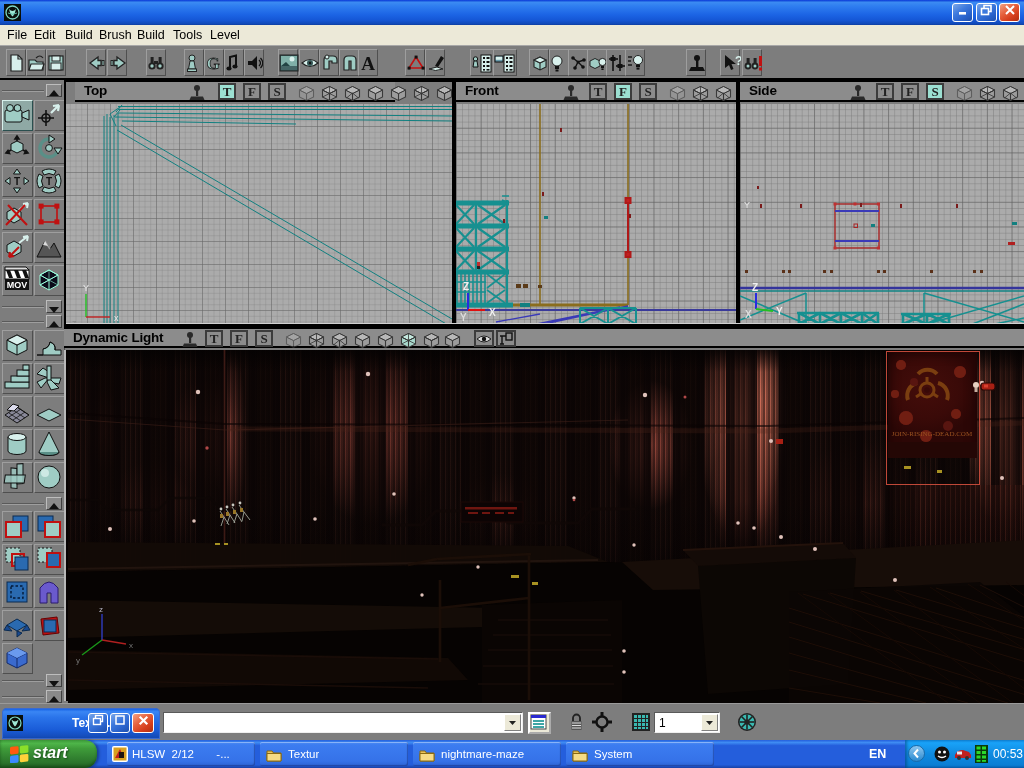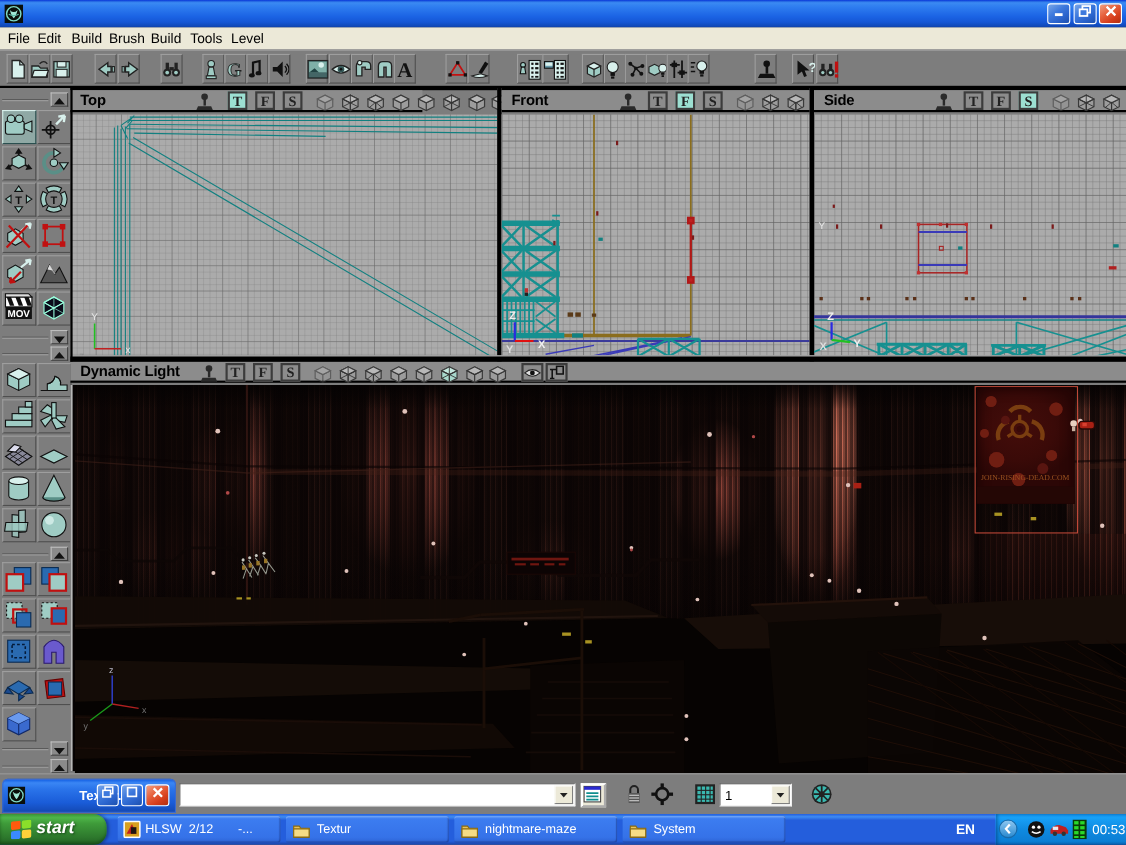--- a/index.html
+++ b/index.html
@@ -590,21 +590,21 @@
         </svg></div>
     </div>
     <div class="lsep" style="top:610px;">
       <div class="bar"></div>
       <div class="arr"><svg width="14" height="11" viewBox="0 0 14 11">
           <path d="M7 2 L12 8 L2 8 Z" fill="#111"></path>
         </svg></div>
     </div>
   </div>
 <div id="vp-top" class="abs" style="left:64px;top:80px;width:388px;height:249px;border-top:2px solid #000;">
-    <div class="vphdr" style="left:0;top:0;width:320px;">
+    <div class="vphdr" style="left:11px;top:0;width:320px;">
       <span class="lbl">Top</span>
       <svg style="position:absolute;left:114px;top:2px" width="16" height="17" viewBox="0 0 16 17">
         <circle cx="8" cy="4" r="3" fill="#2a2a2a"></circle>
         <rect x="7" y="5" width="2.2" height="7" fill="#2a2a2a"></rect>
         <path d="M2 12.5 h12 l1.5 3.5 h-15 z" fill="#2a2a2a"></path>
       </svg>
       <div class="tfs on" style="left:143px;">T</div>
       <div class="tfs" style="left:168px;">F</div>
       <div class="tfs" style="left:193px;">S</div>
       <svg style="position:absolute;left:222px;top:2px;opacity:0.55" width="19" height="18" viewBox="0 0 18 18">

